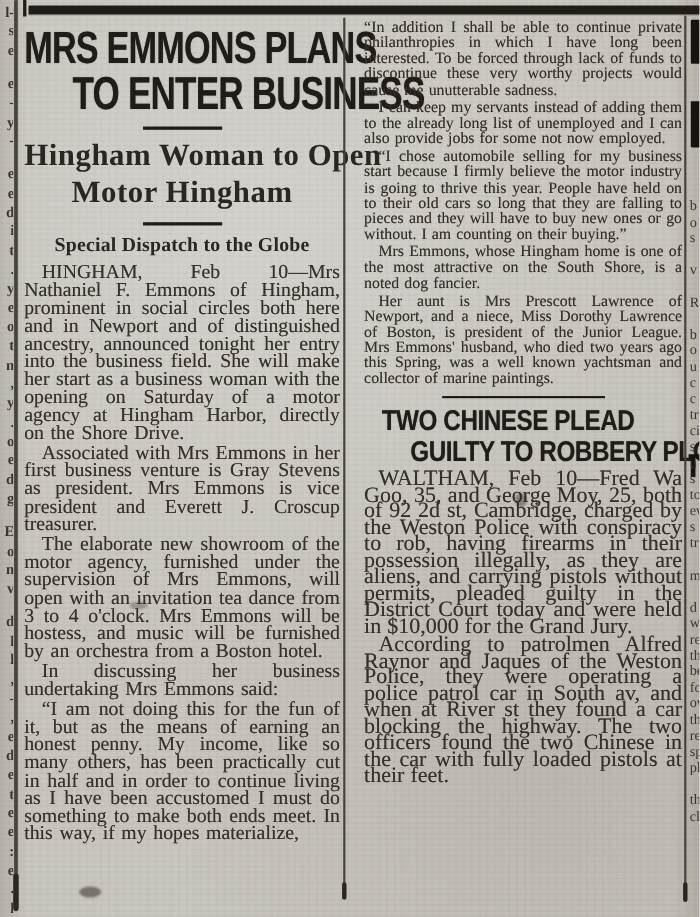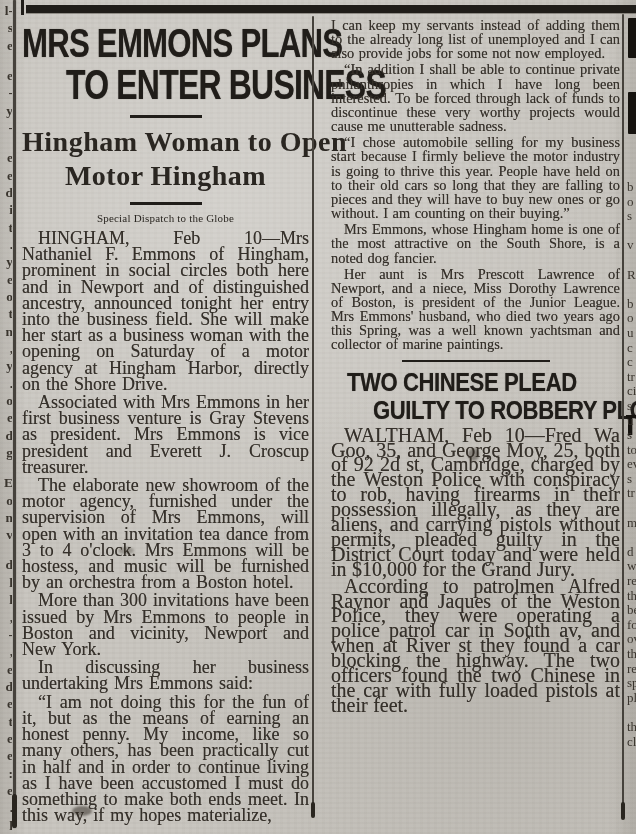--- a/index.html
+++ b/index.html
@@ -41,21 +41,21 @@
   
   .col{position:absolute;}
   .col-left{left:22px;top:18px;width:287px;}
   .col-right{left:331px;top:12px;width:289px;}
   
   .head1{margin:4px 0 0;font-family:"Liberation Sans","DejaVu Sans",sans-serif;font-weight:bold;color:var(--ink-strong,#201d19);}
   .head1 span{display:block;white-space:nowrap;font-size:41px;letter-spacing:-1px;line-height:42px;transform:scaleX(.76);transform-origin:left center;text-shadow:0 0 1px rgba(25,22,18,.6);}
   .head1 .hl2{margin-left:44px;font-size:42px;}
   .subhead{margin:2px 0 0;font-weight:600;color:#2a2621;text-align:center;}
   .subhead span{display:block;font-size:28px;line-height:34px;letter-spacing:.5px;white-space:nowrap;}
-  .dispatch{text-align:center;font-weight:normal;font-size:11px;letter-spacing:.2px;color:#2a2621;margin:2px 0 6px;}
+  .dispatch{text-align:center;font-weight:bold;font-size:18px;letter-spacing:.2px;color:#2a2621;margin:2px 0 6px;}
   
   .body p{margin:0 0 2px;text-align:justify;text-indent:16px;text-shadow:0 0 .5px rgba(45,40,33,.55);}
   .body-left p{font-size:18px;line-height:16.2px;word-spacing:1.5px;}
   .body-a1 p{font-size:14.4px;line-height:14.15px;word-spacing:1px;text-indent:13px;}
   .body-a1 p:first-child{text-indent:0;}
   .body-a2 p{font-size:20px;line-height:14.9px;word-spacing:.5px;text-indent:13px;}
   .body-a1{padding-top:6px;}
   
   .head2{margin:2px 16px 4px;font-family:"Liberation Sans","DejaVu Sans",sans-serif;font-weight:bold;color:var(--ink-strong,#201d19);}
   .head2 span{display:block;white-space:nowrap;font-size:26px;line-height:28px;letter-spacing:-.5px;transform:scaleX(.85);transform-origin:left center;text-shadow:0 0 .8px rgba(25,22,18,.6);}
@@ -136,32 +136,31 @@
     <h2 class="subhead">
       <span>Hingham Woman to Open</span>
       <span>Motor Hingham</span>
     </h2>
     <div class="short-rule"></div>
     <div class="dispatch">Special Dispatch to the Globe</div>
     <div class="body body-left">
         <p>HINGHAM, Feb 10—Mrs Nathaniel F. Emmons of Hingham, prominent in social circles both here and in Newport and of distinguished ancestry, announced tonight her entry into the business field.  She will make her start as a business woman with the opening on Saturday of a motor agency at Hingham Harbor, directly on the Shore Drive.</p>
         <p>Associated with Mrs Emmons in her first business venture is Gray Stevens as president.  Mrs Emmons is vice president and Everett J. Croscup treasurer.</p>
         <p>The elaborate new showroom of the motor agency, furnished under the supervision of Mrs Emmons, will open with an invitation tea dance from 3 to 4 o'clock.  Mrs Emmons will be hostess, and music will be furnished by an orchestra from a Boston hotel.</p>
-        <p>More than 300 invitations have been issued by Mrs Emmons to people in Boston and vicinity, Newport and New York.</p>
         <p>In discussing her business undertaking Mrs Emmons said:</p>
         <p>“I am not doing this for the fun of it, but as the means of earning an honest penny.  My income, like so many others, has been practically cut in half and in order to continue living as I have been accustomed I must do something to make both ends meet. In this way, if my hopes materialize,</p>
       </div>
   </div>
 
   <div class="vrule rule-mid"></div>
 
   <div class="col col-right">
     <div class="body body-a1">
+        <p>“In addition I shall be able to continue private philanthropies in which I have long been interested.  To be forced through lack of funds to discontinue these very worthy projects would cause me unutterable sadness.</p>
         <p>I can keep my servants instead of adding them to the already long list of unemployed and I can also provide jobs for some not now employed.</p>
-        <p>“In addition I shall be able to continue private philanthropies in which I have long been interested.  To be forced through lack of funds to discontinue these very worthy projects would cause me unutterable sadness.</p>
         <p>“I chose automobile selling for my business start because I firmly believe the motor industry is going to thrive this year.  People have held on to their old cars so long that they are falling to pieces and they will have to buy new ones or go without.  I am counting on their buying.”</p>
         <p>Mrs Emmons, whose Hingham home is one of the most attractive on the South Shore, is a noted dog fancier.</p>
         <p>Her aunt is Mrs Prescott Lawrence of Newport, and a niece, Miss Dorothy Lawrence of Boston, is president of the Junior League.  Mrs Emmons' husband, who died two years ago this Spring, was a well known yachtsman and collector of marine paintings.</p>
       </div>
 
     <div class="short-rule thin"></div>
 
     <h3 class="head2">
       <span class="h2l1">TWO CHINESE PLEAD</span>
       <span class="h2l2">GUILTY TO ROBBERY PLOT</span>

